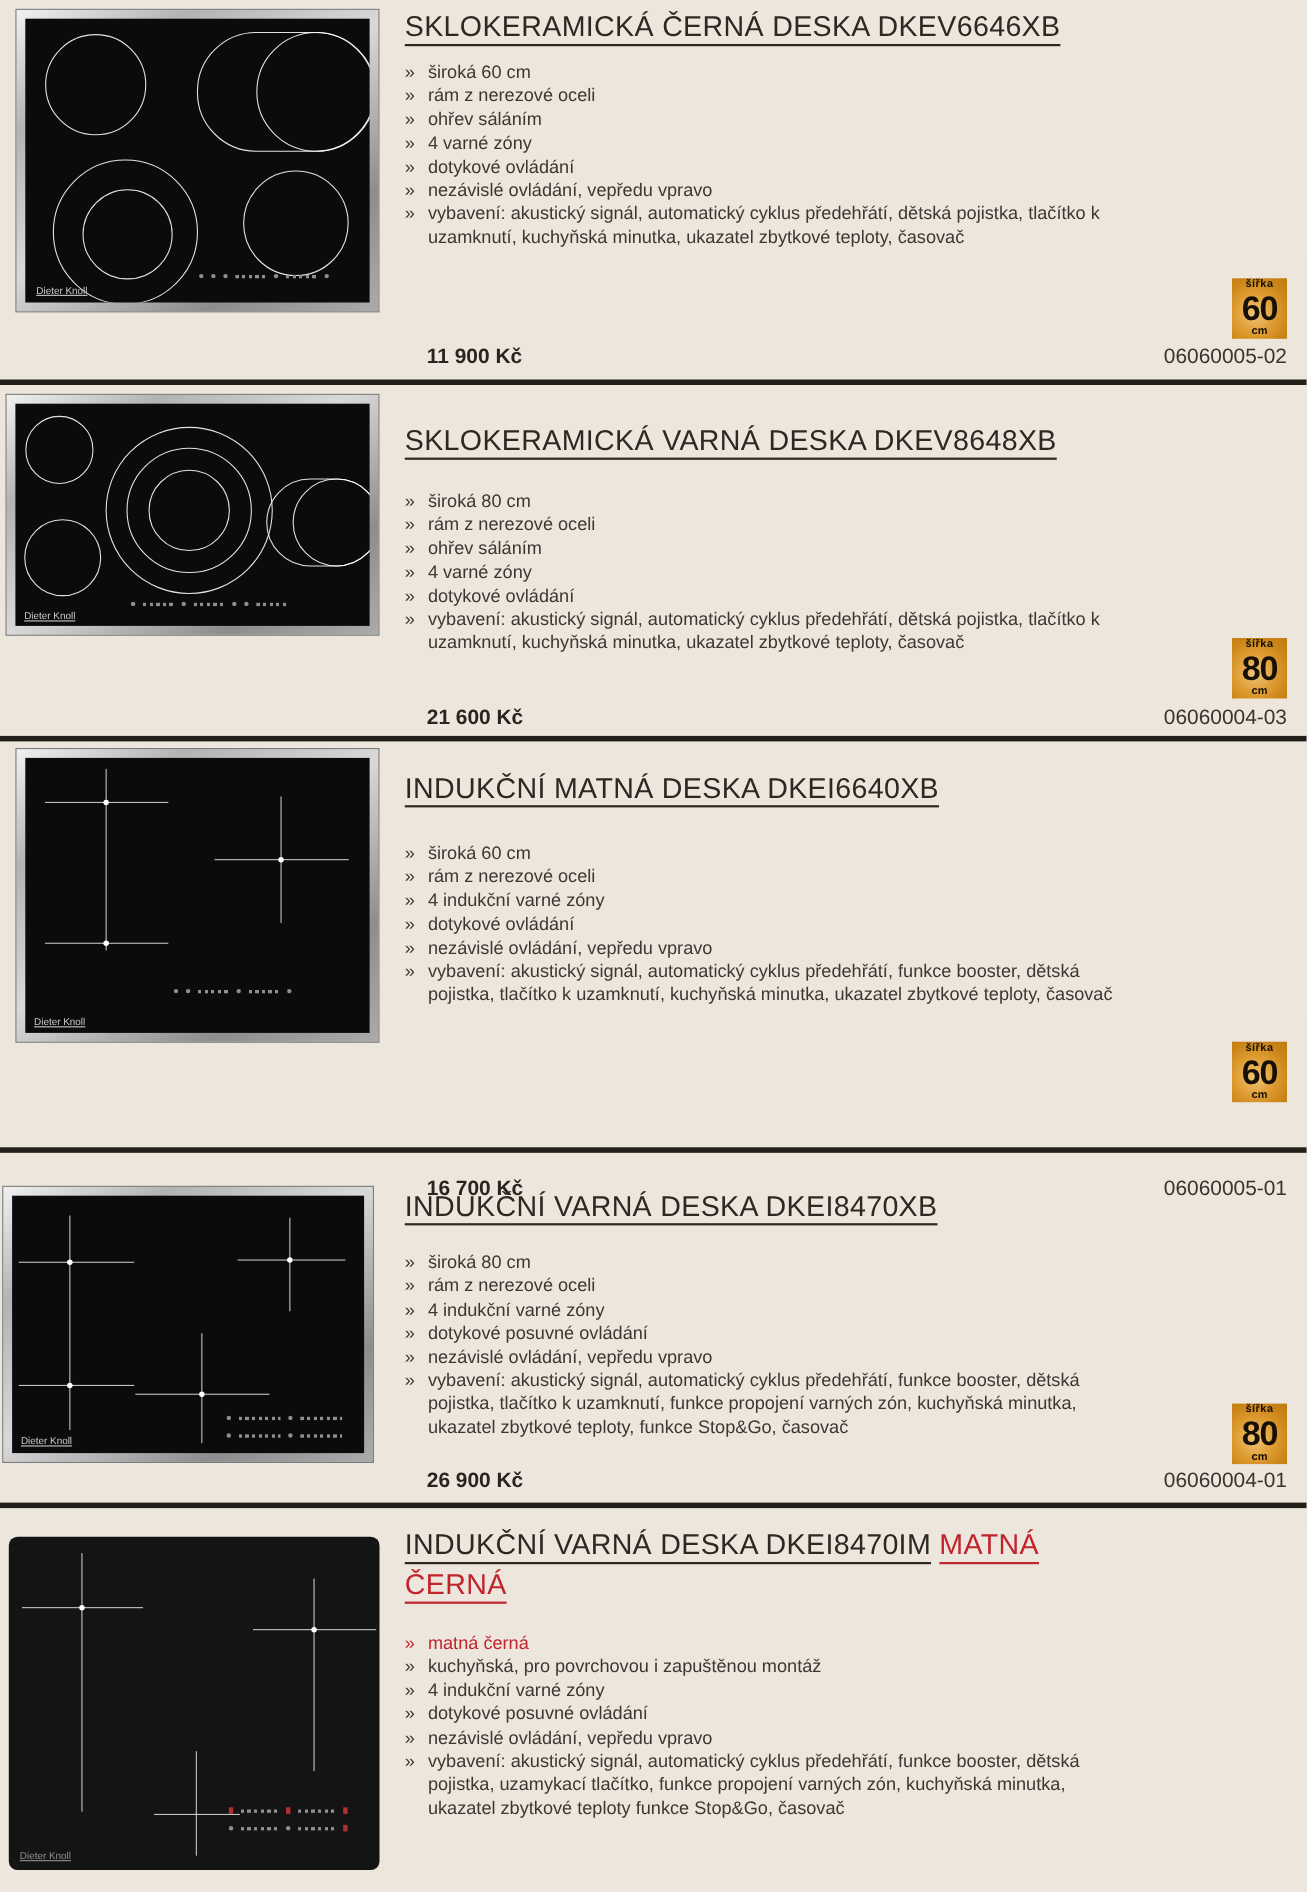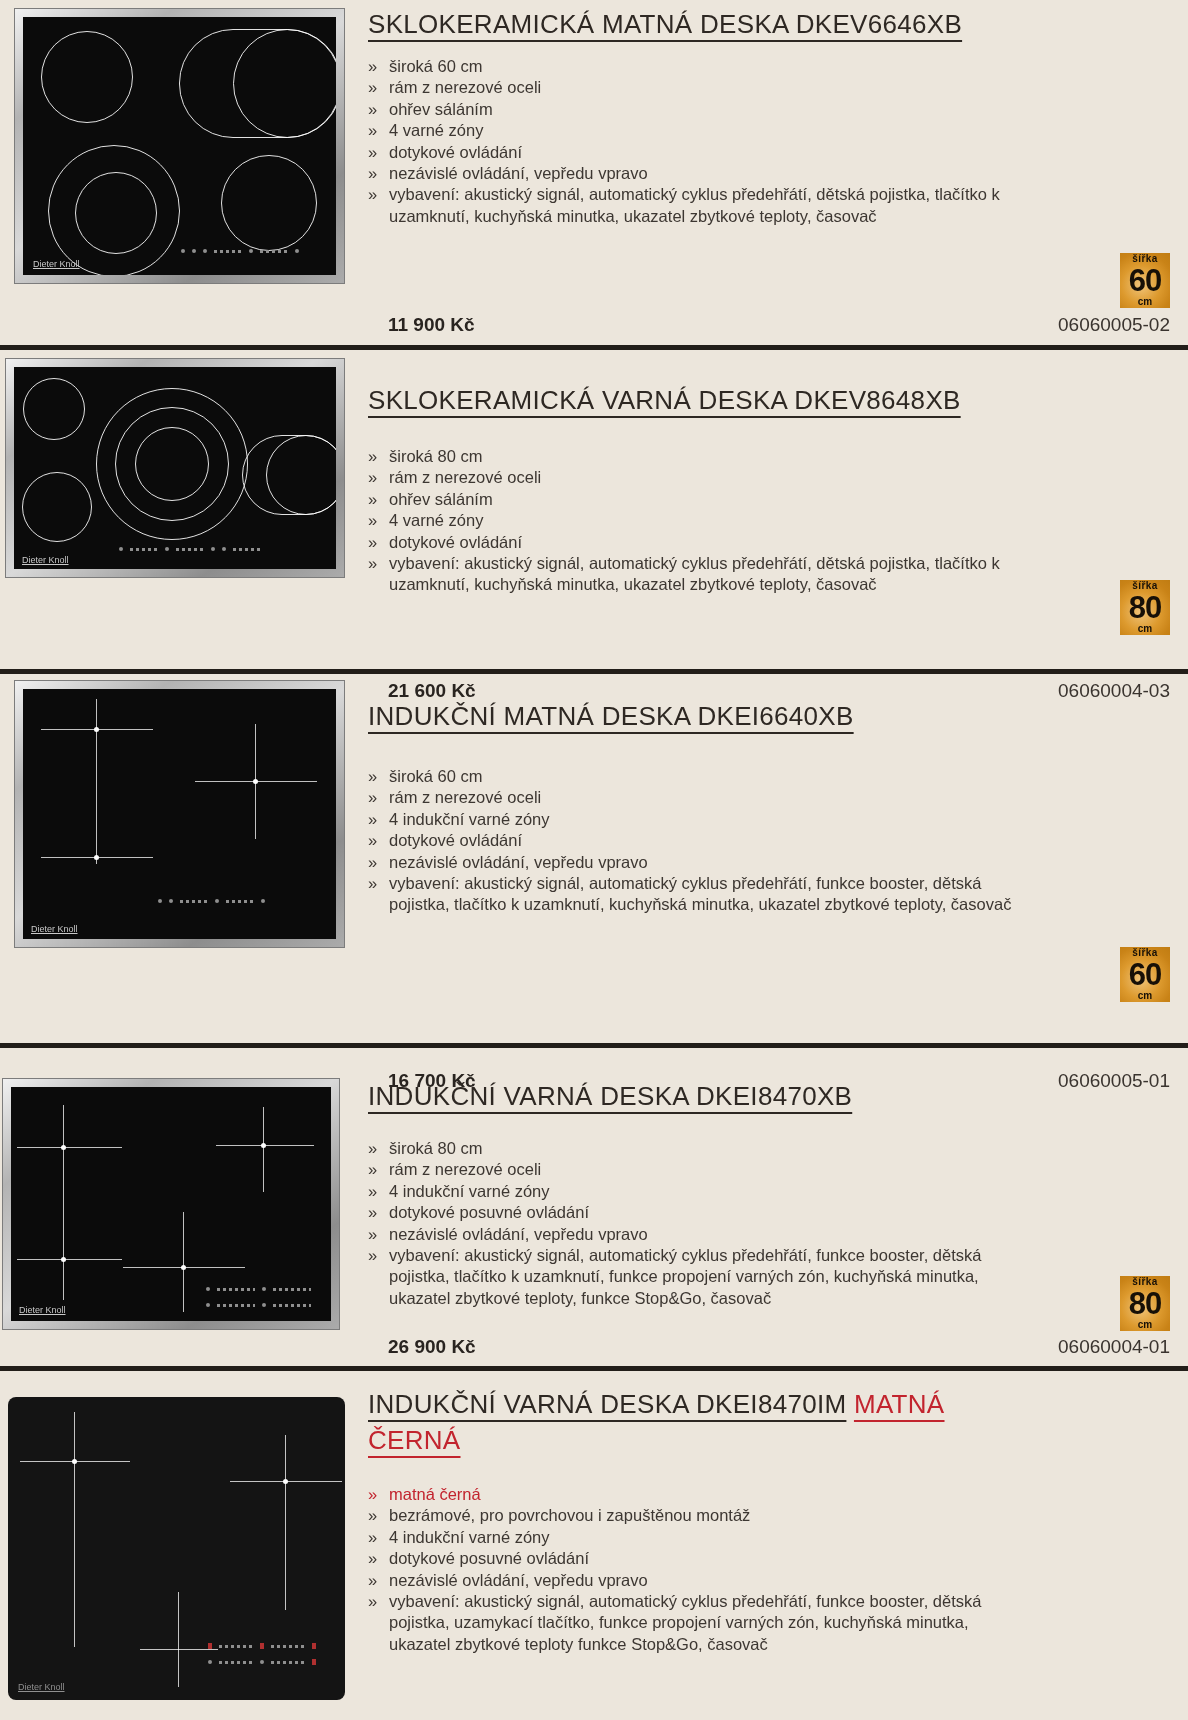--- a/index.html
+++ b/index.html
@@ -23,21 +23,21 @@
            line-height:21.4px;color:#3d3732;}
   .b1{top:56px}.b2{top:446px}.b3{top:766px}.b4{top:1138px}.b5{top:1484px}
   .li{display:flex;}
   .li::before{content:"»";flex:0 0 21px;width:21px;}
   .li .txt{flex:1;}
   .li.red{color:#c2242e;}
 
   
   .pricebar{position:absolute;left:388px;right:18px;display:flex;
             justify-content:space-between;align-items:baseline;gap:20px;}
-  .p1{top:314px}.p2{top:680px}.p3{top:1070px}.p4{top:1336px}.p5{top:1694px}
+  .p1{top:314px}.p2{top:642px}.p3{top:1070px}.p4{top:1336px}.p5{top:1694px}
   .price{font-size:19px;font-weight:700;color:#292420;}
   .code{font-size:19px;font-weight:400;color:#3a342f;}
 
   
   .badge{position:absolute;left:1120px;width:50px;height:55px;
          background:radial-gradient(circle at 42% 58%,#f0c47a 0%,#dd9a2e 45%,#c98317 75%,#c07c12 100%);
          display:flex;flex-direction:column;align-items:center;justify-content:center;
          color:#171007;line-height:1;}
   .badge .bt{font-size:10px;font-weight:700;letter-spacing:.4px;}
   .badge .bv{font-size:31px;font-weight:800;letter-spacing:-1px;margin:1px 0;}
@@ -87,21 +87,21 @@
             <span class="cd"></span>
             <span class="cd"></span>
           <span class="cl"></span>
             <span class="cd"></span>
             <span class="cl"></span>
             <span class="cd"></span>
         </div>
         <div class="brand" style="left:10px;bottom:6px">Dieter Knoll</div>
       </div>
     </div>
-    <h2 class="title t1"><span>SKLOKERAMICKÁ MATNÁ DESKA DKEV6646XB</span></h2>
+    <h2 class="title t1"><span>SKLOKERAMICKÁ ČERNÁ DESKA DKEV6646XB</span></h2>
     <div class="bullets b1">
       <div class="li">
           <span class="txt">široká 60 cm</span>
         </div>
       <div class="li">
           <span class="txt">rám z nerezové oceli</span>
         </div>
       <div class="li">
           <span class="txt">ohřev sáláním</span>
         </div>
@@ -331,21 +331,21 @@
           <span class="crd"></span>
       </div>
       <div class="brand" style="left:10px;bottom:8px;color:#8f8f8f">Dieter Knoll</div>
     </div>
     <h2 class="title t5"><span class="tmain">INDUKČNÍ VARNÁ DESKA  DKEI8470IM</span> <span class="tred">MATNÁ ČERNÁ</span></h2>
     <div class="bullets b5">
       <div class="li red">
           <span class="txt">matná černá</span>
         </div>
       <div class="li">
-          <span class="txt">bezrámové, pro povrchovou i zapuštěnou montáž</span>
+          <span class="txt">kuchyňská, pro povrchovou i zapuštěnou montáž</span>
         </div>
       <div class="li">
           <span class="txt">4 indukční varné zóny</span>
         </div>
       <div class="li">
           <span class="txt">dotykové posuvné ovládání</span>
         </div>
       <div class="li">
           <span class="txt">nezávislé ovládání, vepředu vpravo</span>
         </div>

